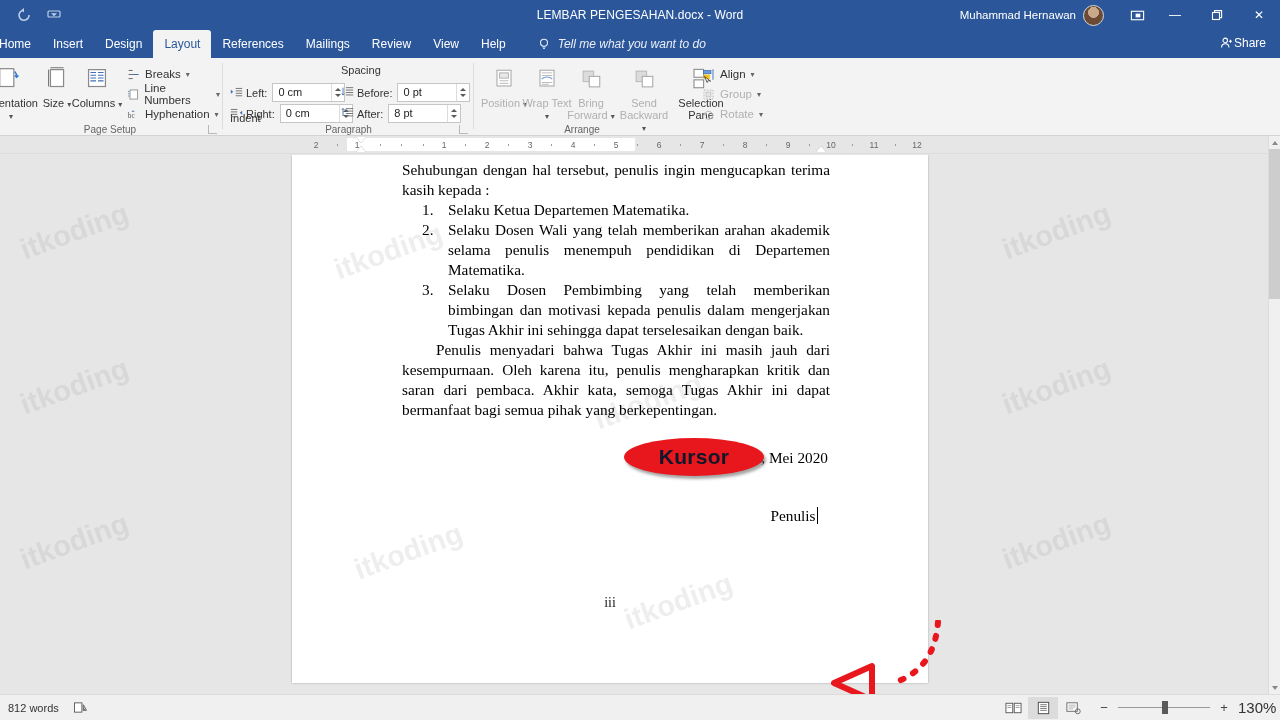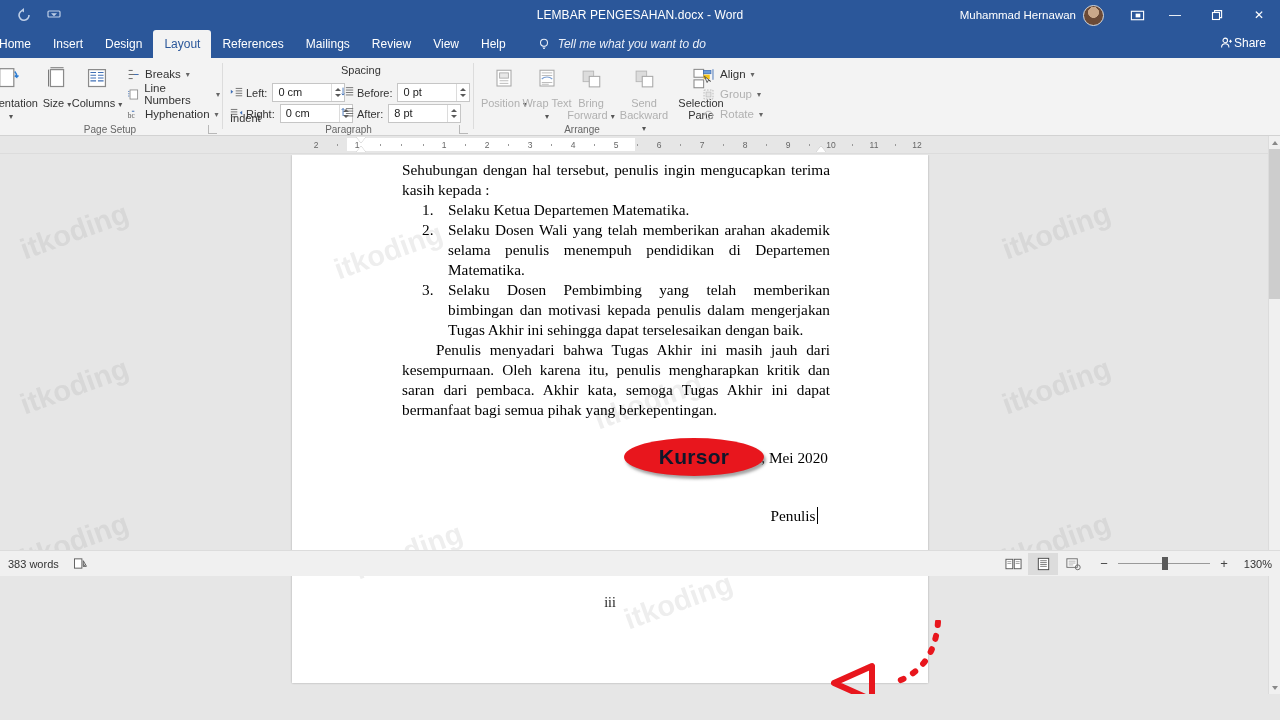--- a/index.html
+++ b/index.html
@@ -2,21 +2,21 @@
 <html><head>
 <meta charset="utf-8">
 <style>
   * { box-sizing: border-box; margin: 0; padding: 0; }
   html, body {
     width: 1280px; height: 720px;
     overflow: hidden;
     font-family: "Liberation Sans", sans-serif;
     background: #e6e6e6;
   }
-  #app { position: relative; width: 1280px; height: 576px; }
+  #app { position: relative; width: 1280px; height: 720px; }
 
   
   .titlebar {
     position: absolute; top: 0; left: 0; width: 1280px; height: 30px;
     background: #2b579a; color: #fff;
     display: flex; align-items: center;
   }
   .qat { display: flex; align-items: center; gap: 14px; padding-left: 16px; }
   .qat-icon { width: 16px; height: 16px; opacity: .9; display: block; }
   .title-text {
@@ -194,21 +194,21 @@
   .sb-words { margin-left: 8px; }
   .proof-icon { margin-left: 14px; display: flex; align-items: center; }
   .sb-right { position: absolute; right: 8px; display: flex; align-items: center; gap: 0; }
   .view-btn { width: 30px; height: 22px; display: flex; align-items: center; justify-content: center; }
   .view-btn.active { background: #dcdcdc; }
   .zoom-wrap { display: flex; align-items: center; gap: 8px; margin-left: 10px; }
   .zoom-minus, .zoom-plus { font-size: 13px; color: #444; width: 12px; text-align: center; }
   .zoom-track { position: relative; width: 92px; height: 14px; display: flex; align-items: center; }
   .zoom-track::before { content: ""; position: absolute; left: 0; width: 92px; height: 1px; background: #9a9a9a; }
   .zoom-thumb { position: absolute; left: 44px; width: 6px; height: 13px; background: #5a5a5a; }
-  .zoom-pct { width: 34px; text-align: right; font-size: 11px; color: #333; }
+  .zoom-pct { width: 34px; text-align: right; font-size: 15px; color: #333; }
 </style>
 </head>
 <body>
 
 <div id="app">
 
   <div class="titlebar">
     <div class="qat">
       <span class="qat-icon">
         <svg width="16" height="16" viewBox="0 0 16 16">
@@ -581,21 +581,21 @@
     <div class="vs-arrow">
         <i class="up"></i>
       </div>
     <div class="vs-thumb"></div>
     <div class="vs-arrow" style="position:absolute;bottom:0;">
         <i class="dn"></i>
       </div>
   </div>
 
   <div class="statusbar">
-    <span class="sb-words">383 words</span>
+    <span class="sb-words">812 words</span>
     <span class="proof-icon">
       <svg width="15" height="13" viewBox="0 0 16 14">
           <rect x="1.5" y="2" width="8" height="10" fill="#fff" stroke="#5a5a5a" stroke-width="1"></rect>
           <path d="M11 4l3.4 6h-3.4z" fill="none" stroke="#5a5a5a" stroke-width="1"></path>
           <text x="10.6" y="11" font-size="6" fill="#5a5a5a" font-family="sans-serif">x</text>
         </svg>
     </span>
     <span class="sb-right">
       <span class="view-btn">
         <svg width="17" height="14" viewBox="0 0 18 14">

